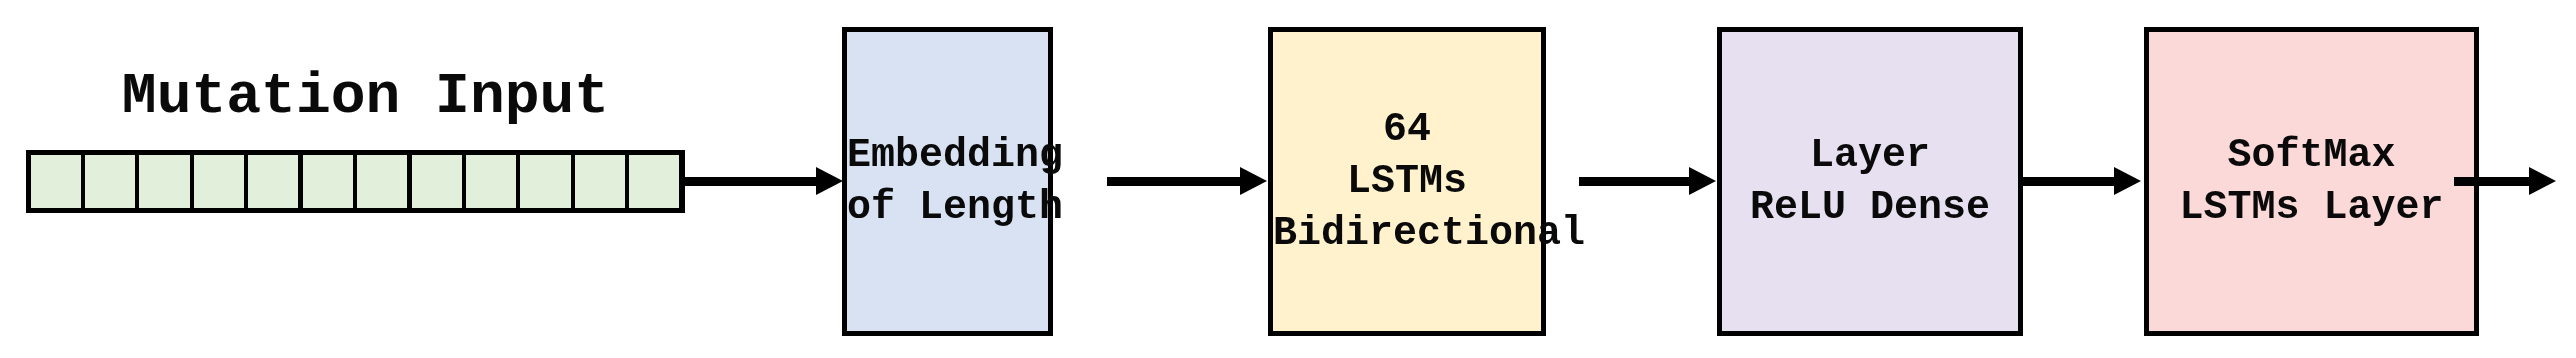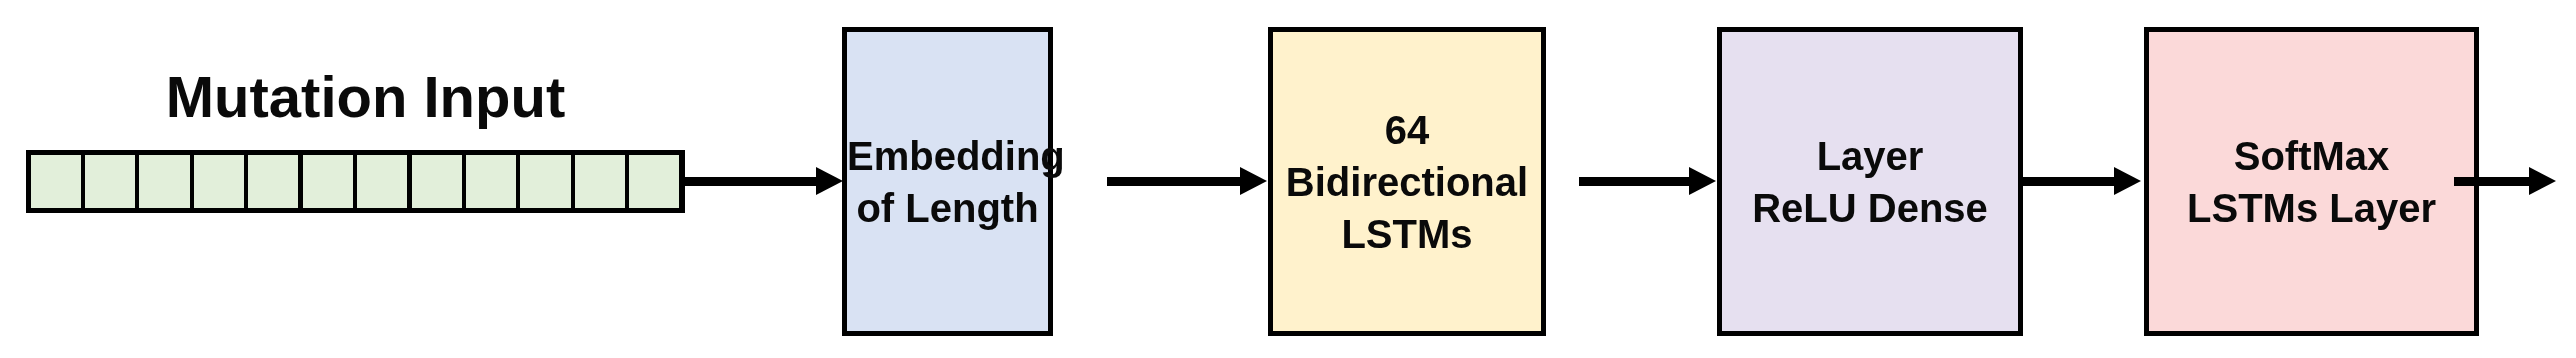--- a/index.html
+++ b/index.html
@@ -1,20 +1,20 @@
 <!DOCTYPE html>
 <html style="font-size:13.6px"><head>
 <meta charset="utf-8">
 <style>
   html,body{margin:0;padding:0;background:#ffffff;}
   #stage{
     position:relative;
     width:2576px;height:359px;
     background:#ffffff;
-    font-family:Liberation Sans, sans-serif;
+    font-family:Liberation Mono, monospace;
     overflow:hidden;
   }
   
   .diagram-title{
     position:absolute;
     left:34px;top:61px;width:663px;height:71px;
     text-align:center;
     font-size:58px;font-weight:bold;color:#0a0a0a;
     line-height:71px;
     white-space:nowrap;
@@ -91,22 +91,22 @@
   <div class="node node-embedding" style="background-color: rgb(217, 226, 243);">
     <div class="line">Embedding</div>
     <div class="line">of Length</div>
   </div>
 
   <div class="arrow-line a2l"></div>
   <div class="arrow-head a2h"></div>
 
   <div class="node node-lstm" style="background-color: rgb(255, 242, 204);">
     <div class="line">64</div>
+    <div class="line">LSTMs</div>
     <div class="line">Bidirectional</div>
-    <div class="line">LSTMs</div>
   </div>
 
   <div class="arrow-line a3l"></div>
   <div class="arrow-head a3h"></div>
 
   <div class="node node-relu" style="background-color: rgb(230, 224, 240);">
     <div class="line">Layer</div>
     <div class="line">ReLU Dense</div>
   </div>
 

